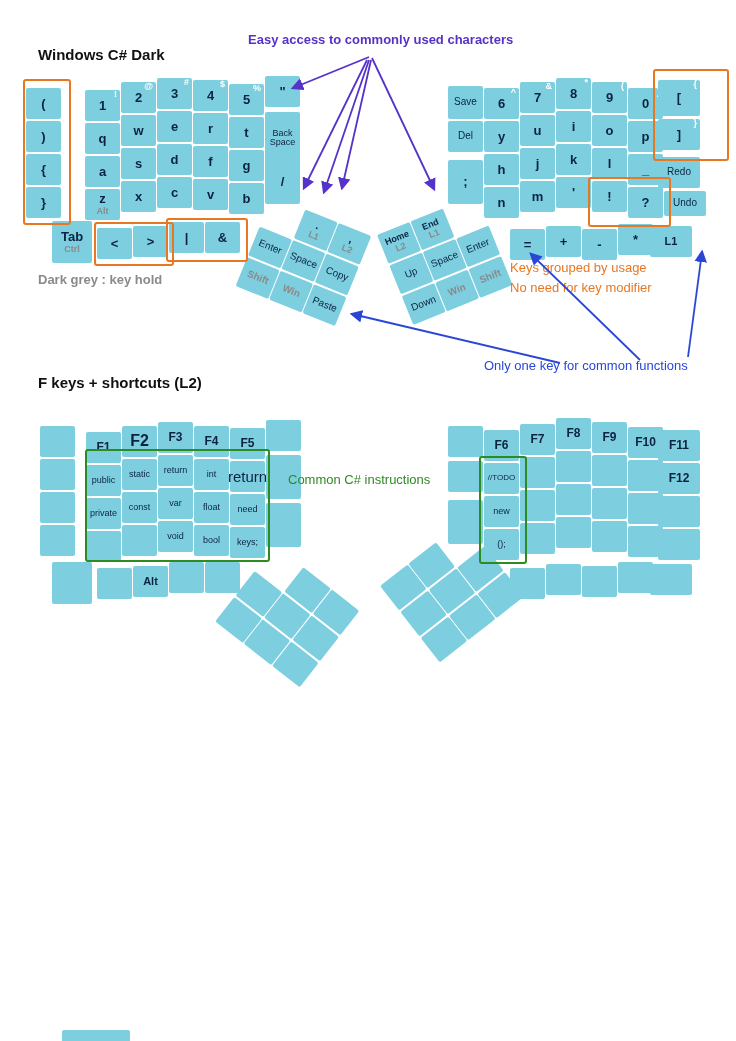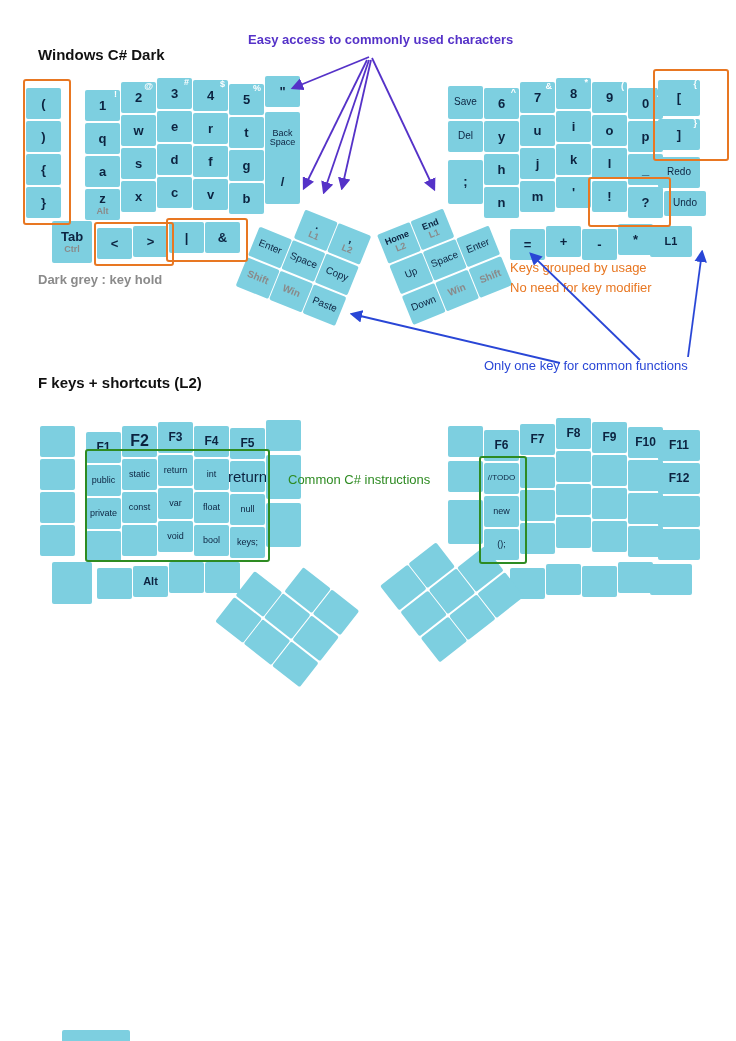--- a/index.html
+++ b/index.html
@@ -306,21 +306,21 @@
       <div class="key kw" style="left: 194px; top: 525px; width: 35px; height: 31px; font-size: 9px;">
         <span>bool</span>
       </div>
       <div class="key" style="left: 230px; top: 428px; width: 35px; height: 31px; font-size: 12px;">
         <span>F5</span>
       </div>
       <div class="key kw" style="left: 230px; top: 461px; width: 35px; height: 31px; font-size: 15px;">
         <span>return</span>
       </div>
       <div class="key kw" style="left: 230px; top: 494px; width: 35px; height: 31px; font-size: 9px;">
-        <span>null</span>
+        <span>need</span>
       </div>
       <div class="key kw" style="left: 230px; top: 527px; width: 35px; height: 31px; font-size: 9px;">
         <span>keys;</span>
       </div>
       <div class="key" style="left: 266px; top: 420px; width: 35px; height: 31px;"></div>
       <div class="key" style="left: 266px; top: 455px; width: 35px; height: 44px;"></div>
       <div class="key" style="left: 266px; top: 503px; width: 35px; height: 44px;"></div>
       <div class="key" style="left: 52px; top: 562px; width: 40px; height: 42px;"></div>
       <div class="key" style="left: 97px; top: 568px; width: 35px; height: 31px;"></div>
       <div class="key" style="left: 133px; top: 566px; width: 35px; height: 31px; font-size: 11px;">

